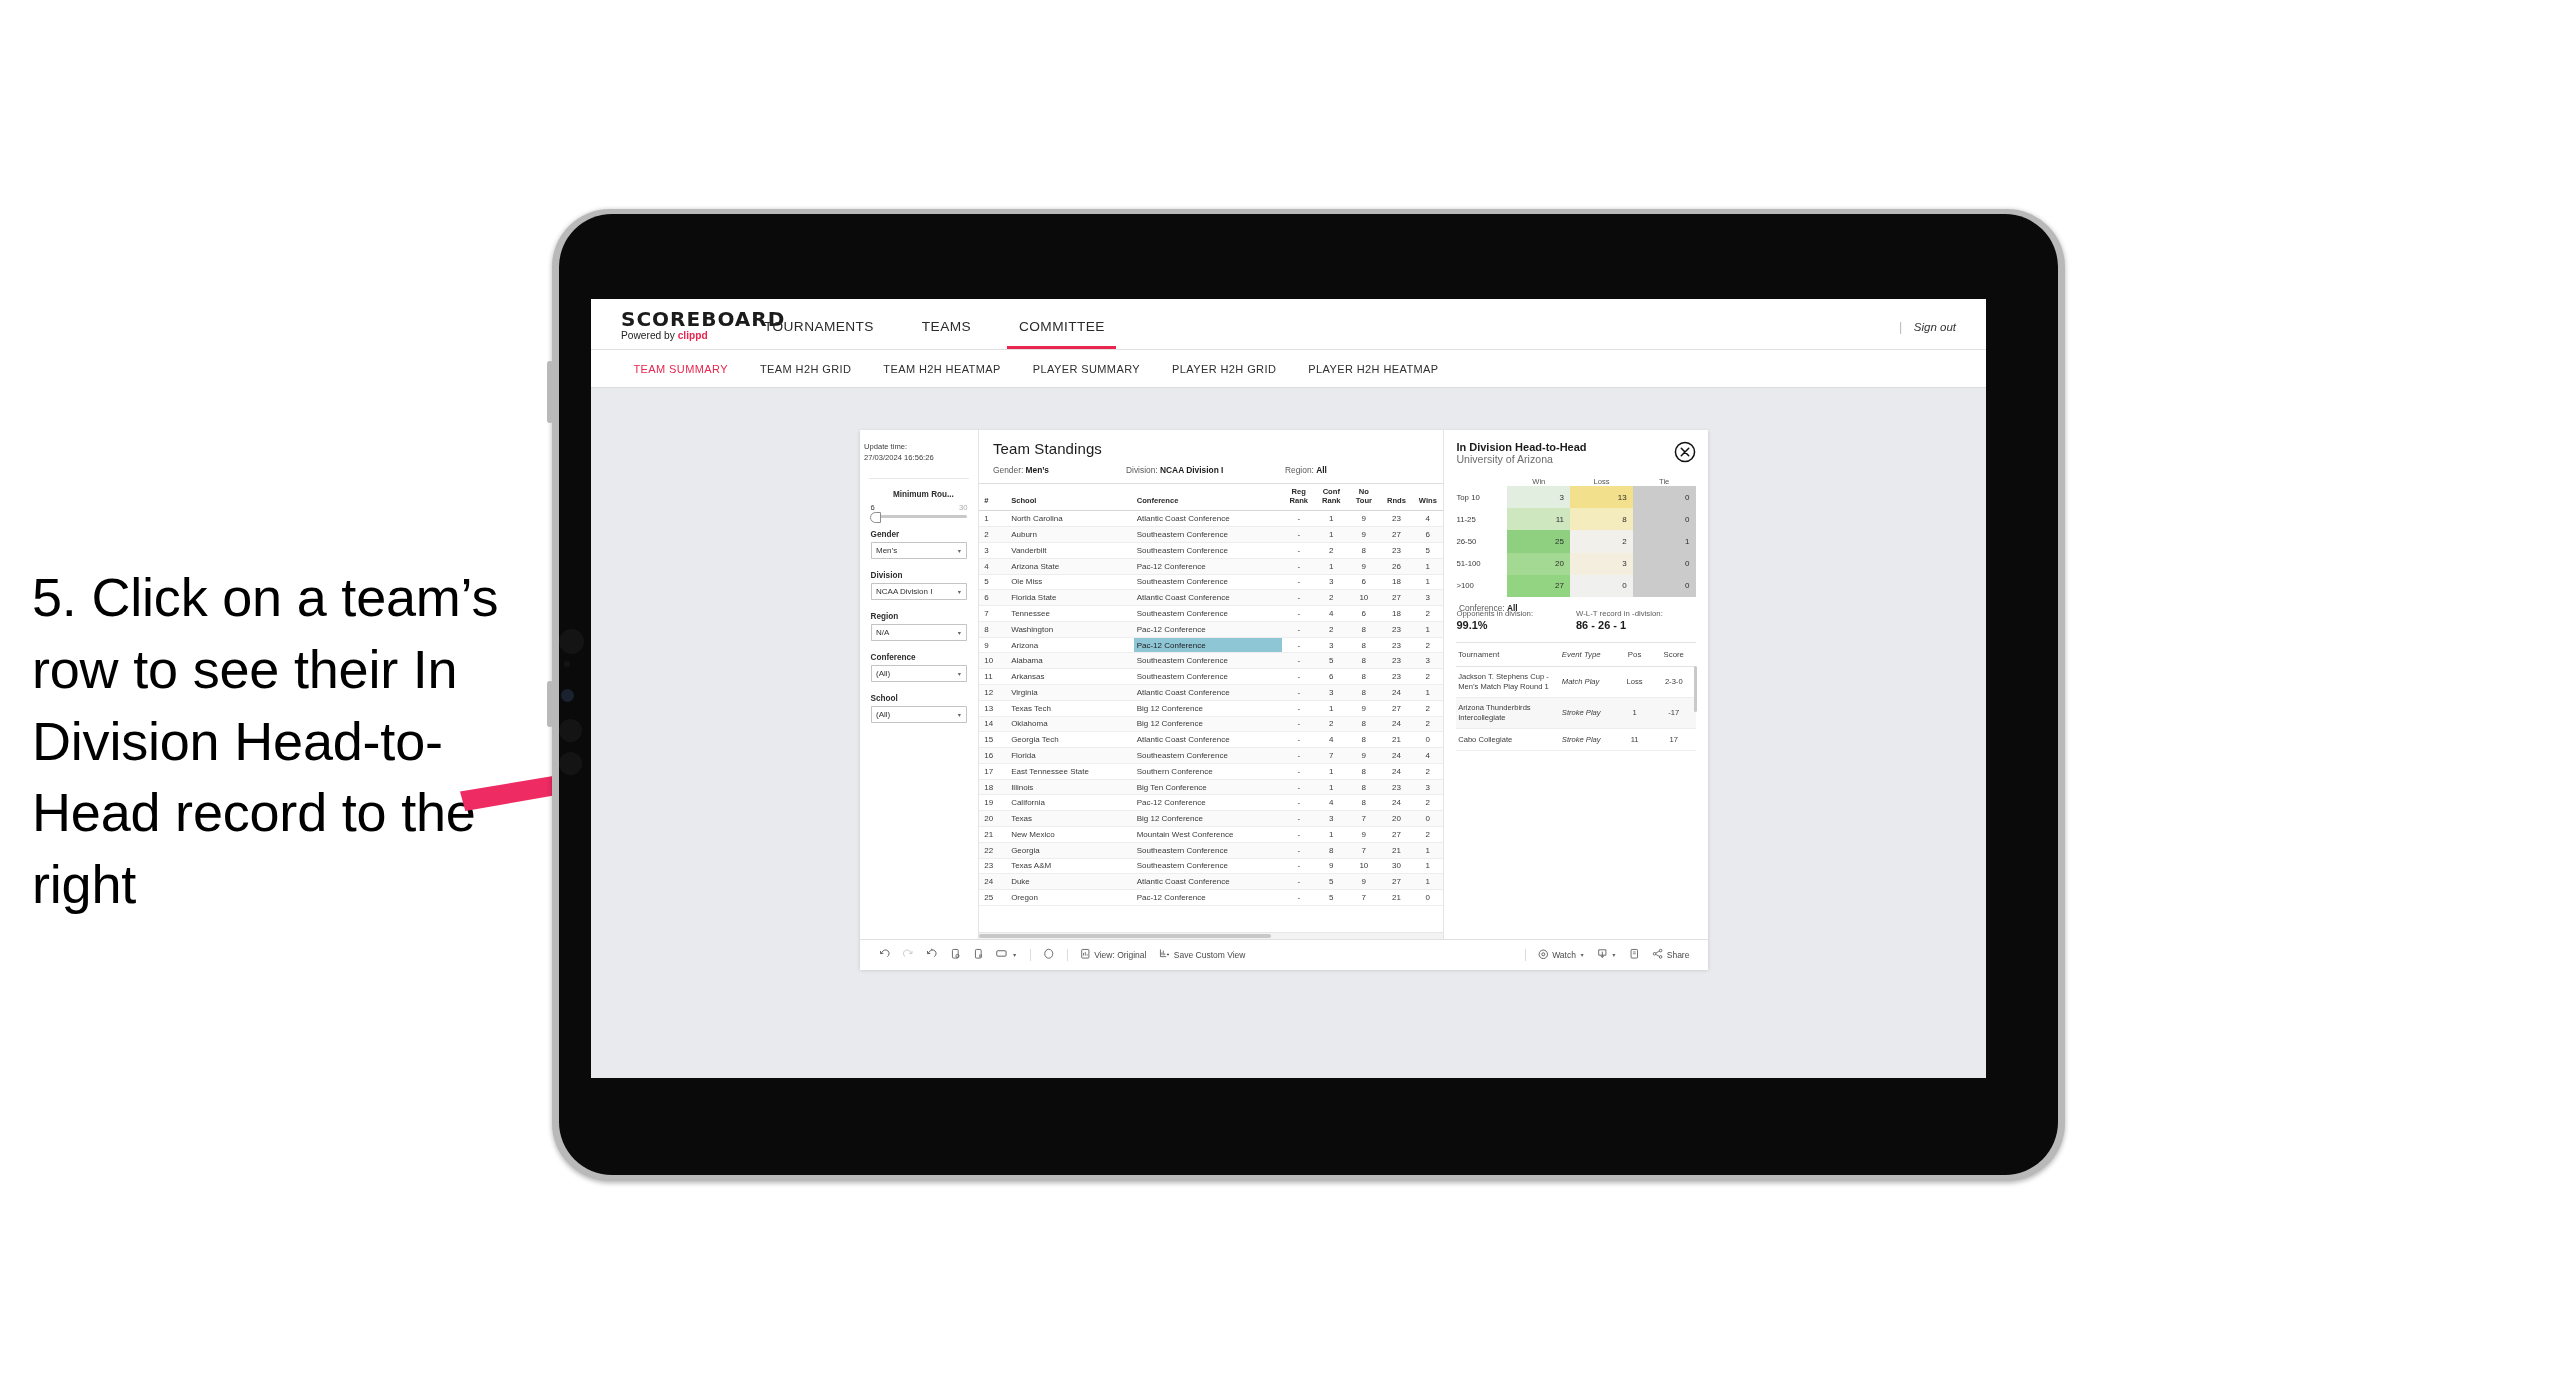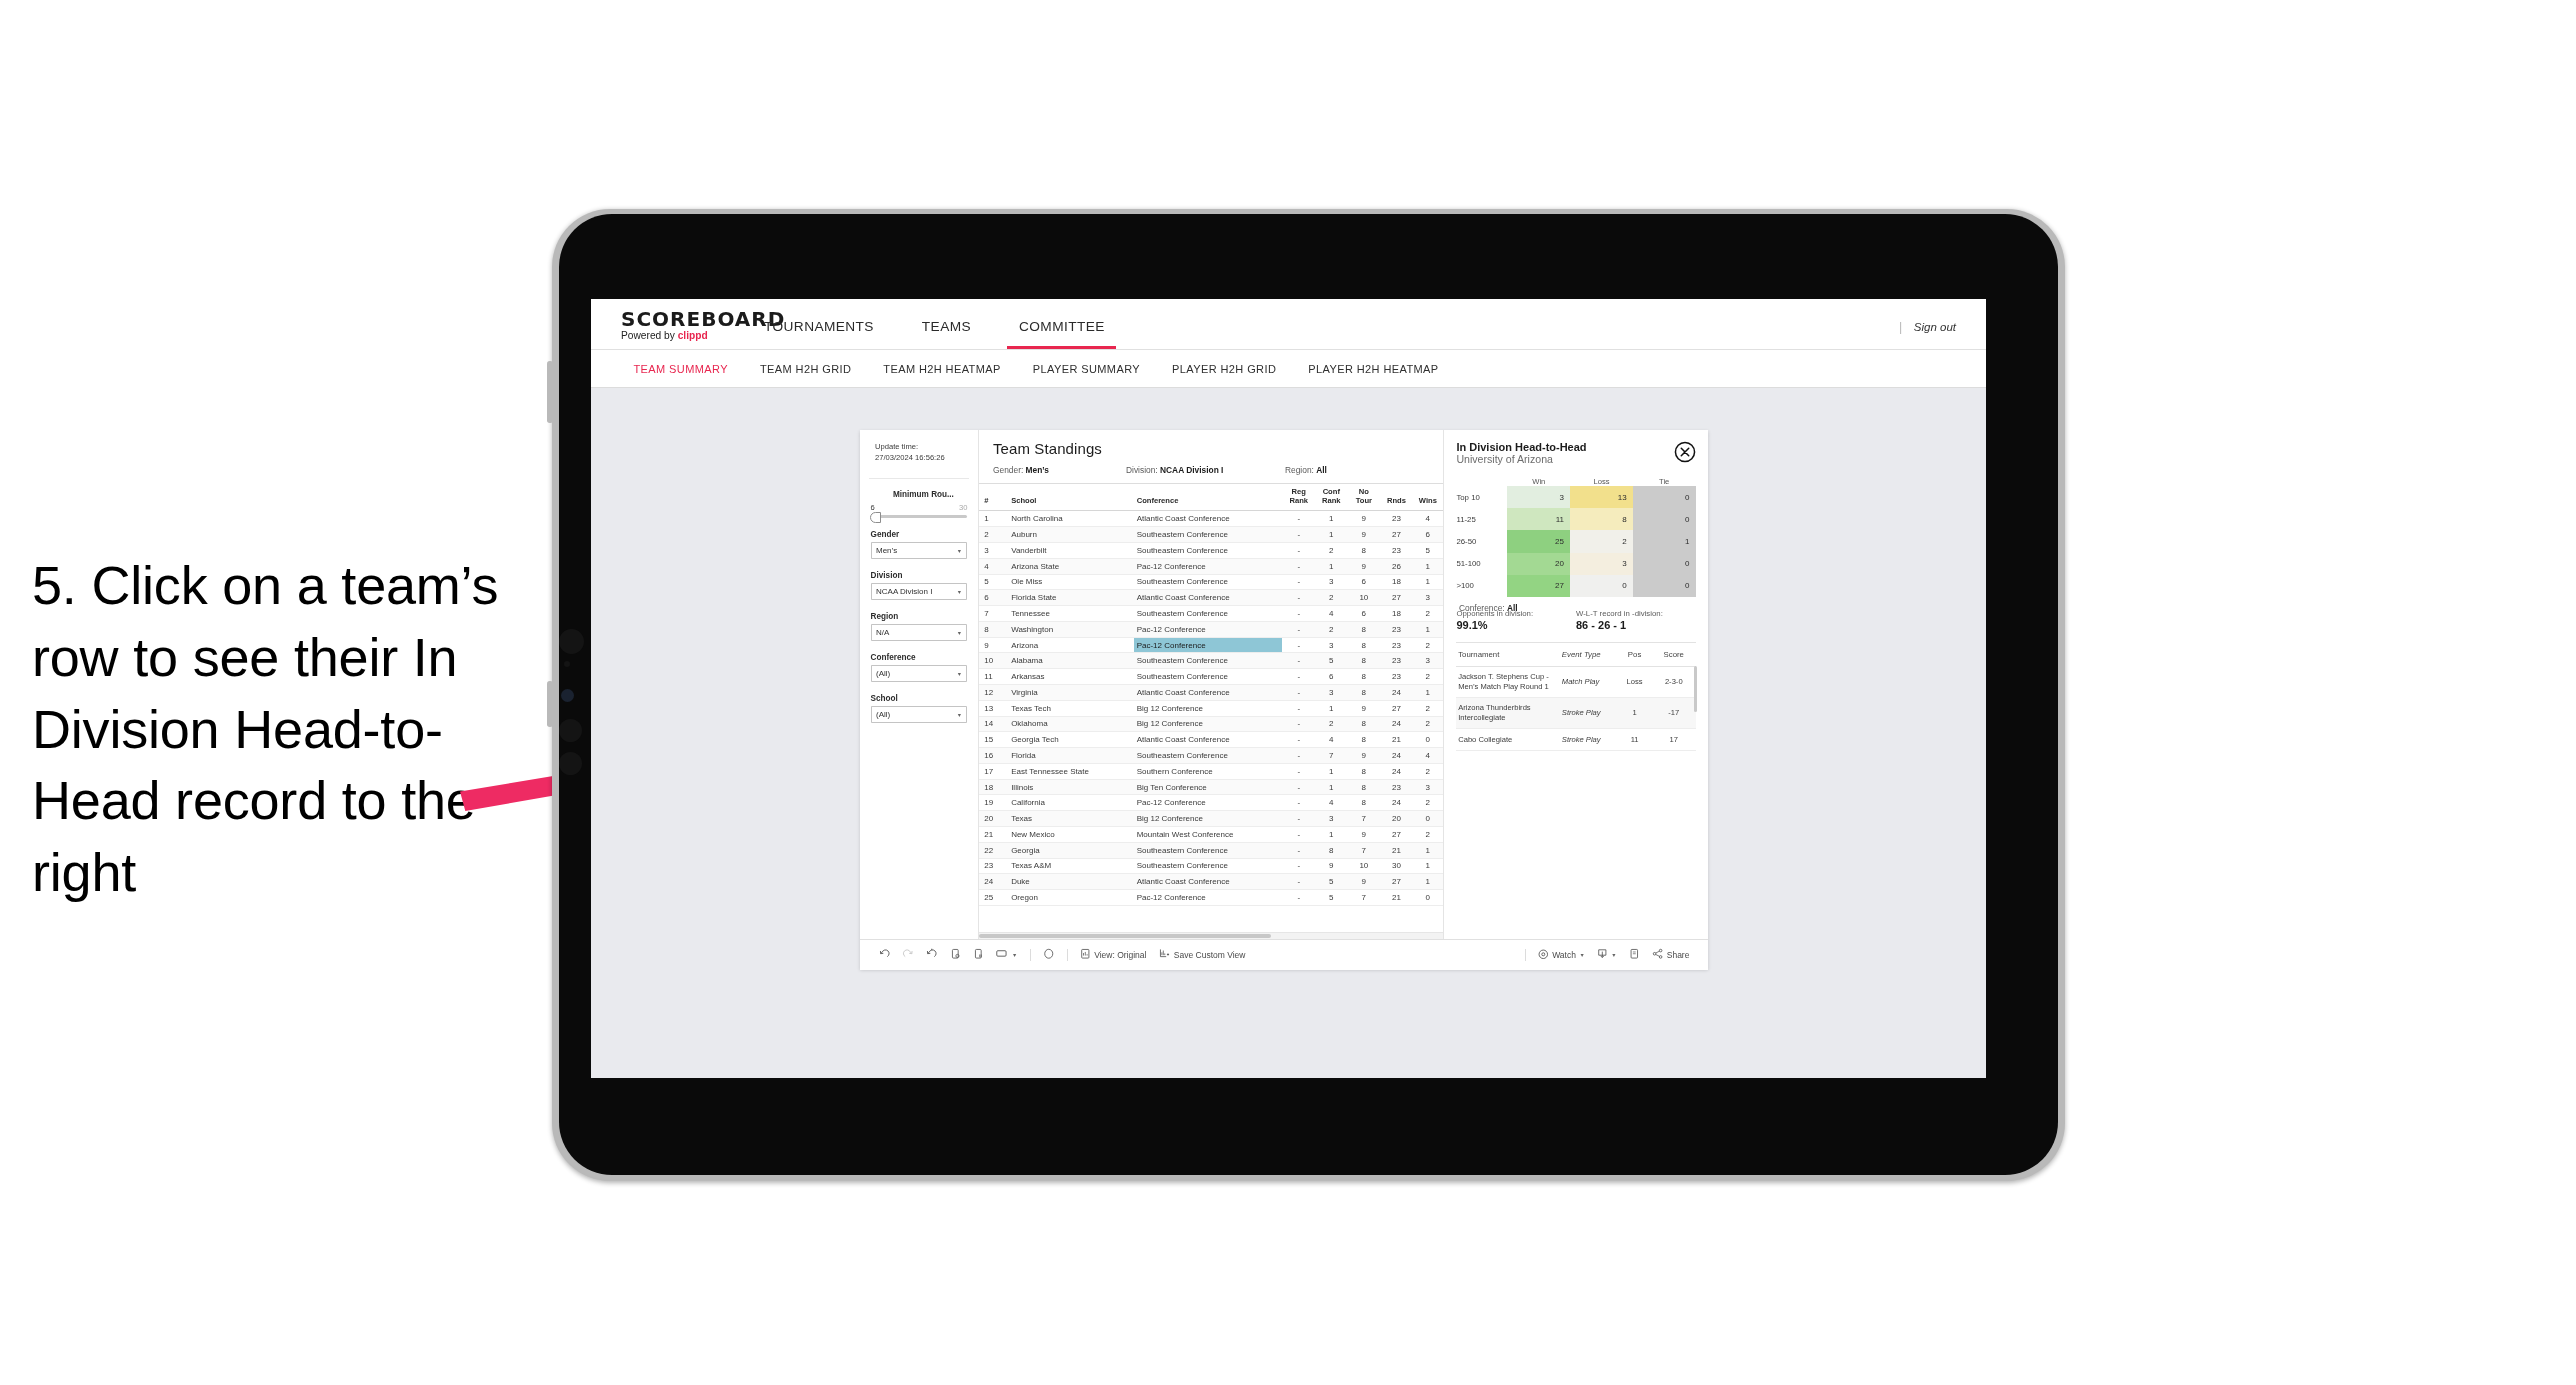--- a/index.html
+++ b/index.html
@@ -1,21 +1,21 @@
 <!DOCTYPE html>
 <html style="font-size:14px"><head>
 <meta charset="utf-8">
 <style>
   html,body{margin:0;padding:0;background:#ffffff;}
   body{width:2576px;height:1386px;position:relative;overflow:hidden;
        font-family:"Liberation Sans",sans-serif;-webkit-font-smoothing:antialiased;}
 
   
   #annotation{
-    position:absolute; left:32px; top:550px; width:522px;
+    position:absolute; left:32px; top:562px; width:522px;
     font-size:54px; line-height:1.33; color:#000; letter-spacing:-0.2px;
   }
 
   
   #arrow-svg{position:absolute;left:460px;top:673px;width:619px;height:177px;}
 
   
   #tablet-frame{
     position:absolute; left:552px; top:209px; width:1513px; height:972px;
     background:#b9b9b9; border-radius:58px;
@@ -59,21 +59,21 @@
   .subnav-item.active{color:#e8264f;}
 
   
   #dashboard{position:absolute;left:269px;top:131px;width:848px;height:540px;
      background:#fff;box-shadow:0 0.9px 3.5px rgba(0,0,0,.17);display:flex;flex-direction:column;}
   #dash-body{flex:1;display:flex;min-height:0;}
 
   
   #filters{width:119px;border-right:0.9px solid #e4e4e4;padding:12.4px 0 0 0;box-sizing:border-box;
            font-size:8px;color:#3b3b3b;flex-shrink:0;}
-  #update-time{padding:0 15px;font-size:7.6px;line-height:1.42;color:#3b3b3b;}
+  #update-time{padding:0 4px;font-size:7.6px;line-height:1.42;color:#3b3b3b;}
   #filters hr{border:0;border-top:0.9px solid #e8e8e8;margin:14px 8.8px 0 8.8px;}
   .f-group{padding:11.5px 10.6px 0 10.6px;}
   .f-label{font-weight:bold;font-size:8.2px;color:#2d2d2d;margin-bottom:3.5px;}
   .f-label.center{text-align:center;padding-left:8.8px;}
   .slider-nums{display:flex;justify-content:space-between;font-size:7.6px;margin-bottom:2.7px;}
   .slider-nums .lo{color:#333;} .slider-nums .hi{color:#a9a9a9;}
   .slider-track{height:3.5px;background:#c9c9c9;border-radius:1.8px;position:relative;}
   .slider-knob{position:absolute;left:-0.9px;top:-3.1px;width:9.7px;height:9.7px;
       background:#fff;border:1.2px solid #8d8d8d;border-radius:50% 0 0 50%;}
   .f-select{height:15px;border:0.9px solid #c4c4c4;background:#fff;border-radius:0.9px;

